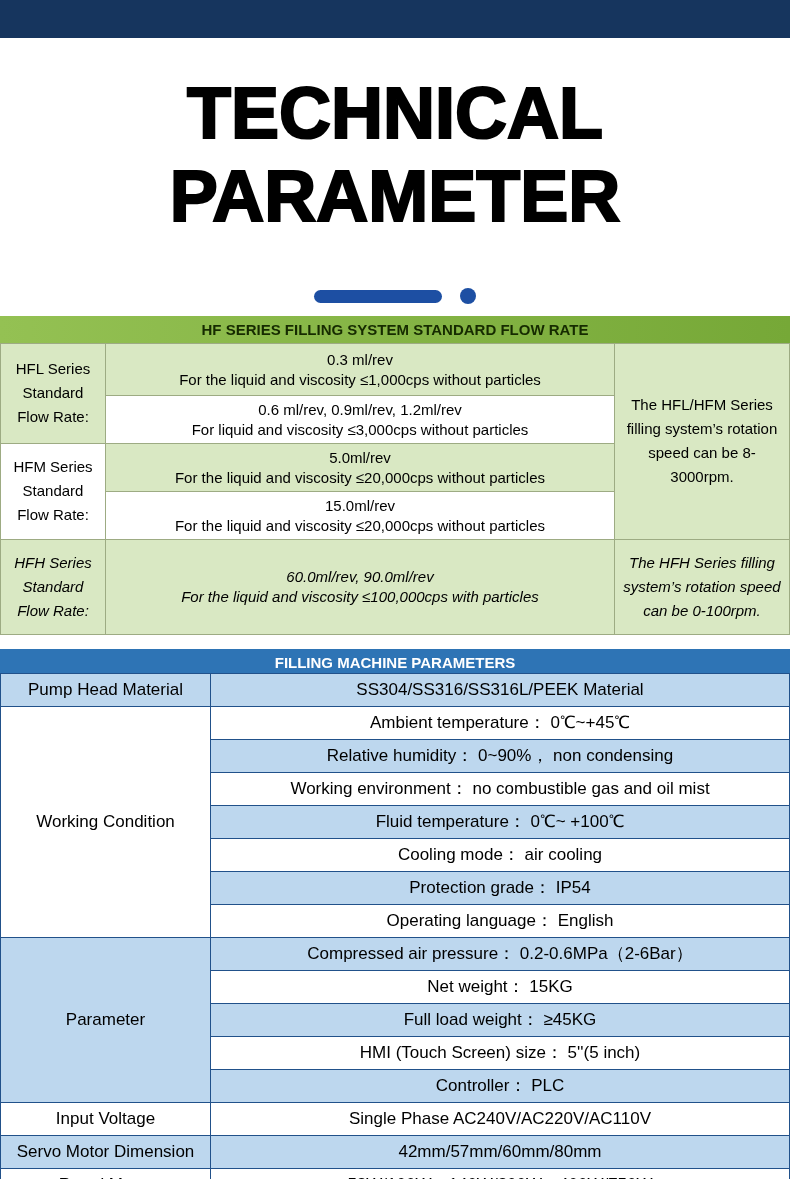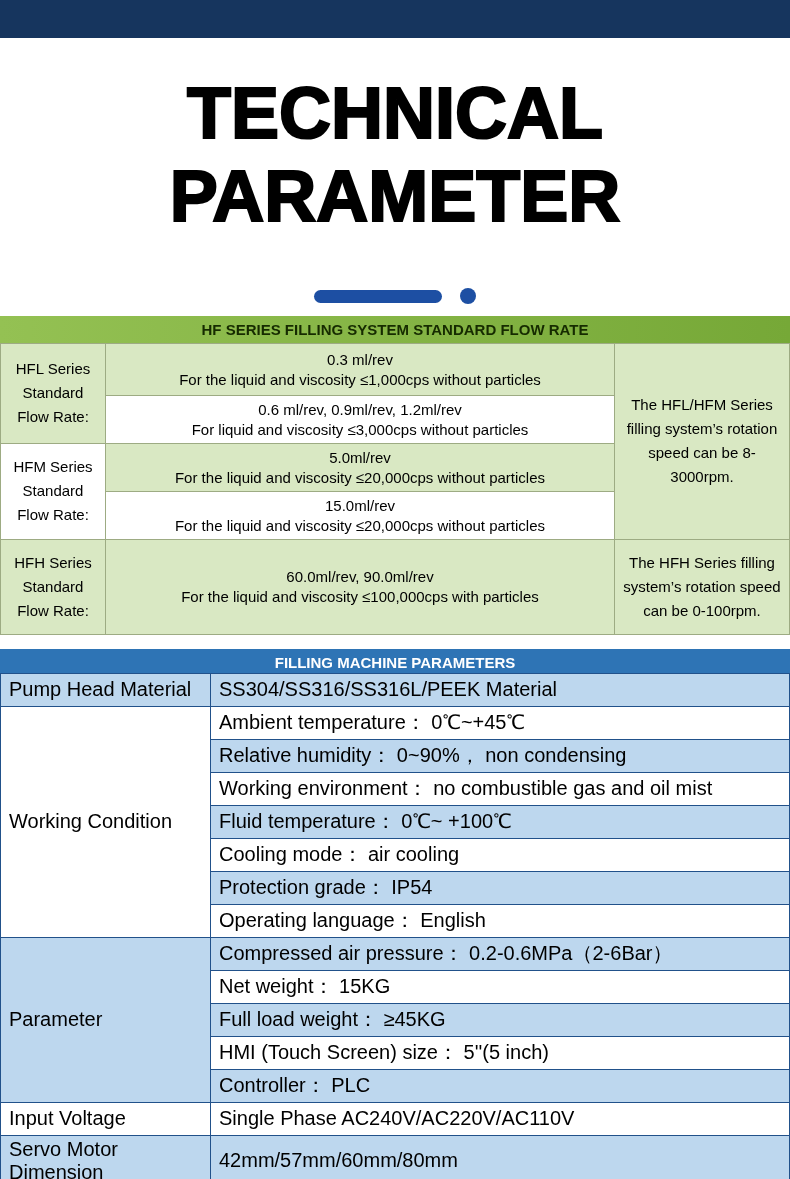--- a/index.html
+++ b/index.html
@@ -49,33 +49,34 @@
     vertical-align: middle;
     padding: 2px 6px;
   }
   .green { background: #d9e8c3; }
   .white { background: #ffffff; }
   .flow-label { line-height: 1.6; }
   .flow-note { line-height: 1.6; padding: 2px 10px; }
   .rate-line { margin-bottom: 3px; }
   tr.h52 { height: 52px; }
   tr.h48 { height: 48px; }
-  tr.h95 { height: 95px; }
+  tr.h95 { height: 95px; font-style: italic; }
 
   .machine-header {
     margin-top: 14px;
     height: 24px; line-height: 28px;
     text-align: center;
     font-size: 15px; font-weight: bold;
     color: #ffffff;
     background: #2e74b5;
   }
   .machine-table td {
     border: 1px solid #21518a;
-    font-size: 20px;
+    font-size: 17px;
+    text-align: center;
     vertical-align: middle;
     height: 33px;
     padding: 2px 8px;
   }
   .blue { background: #bdd7ee; }
 </style>
 </head>
 <body>
 
 <div class="top-bar"></div>

